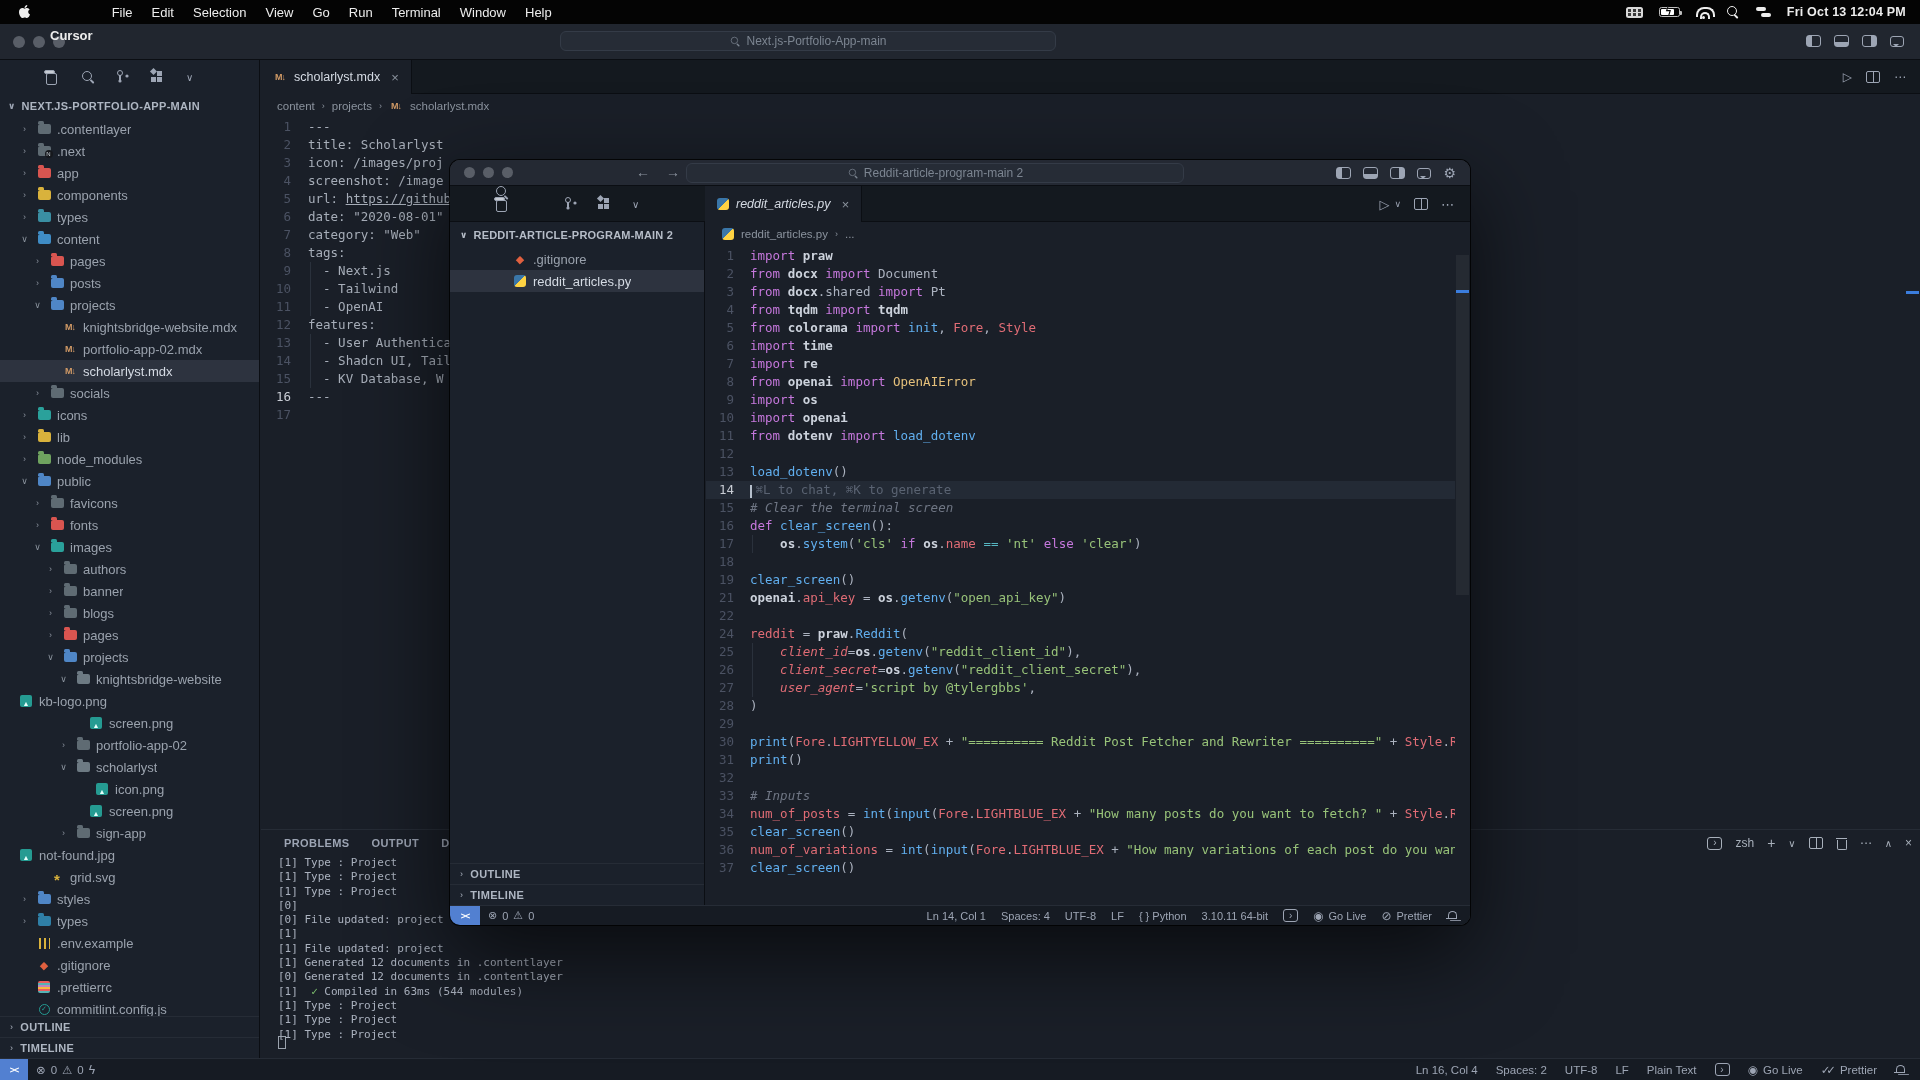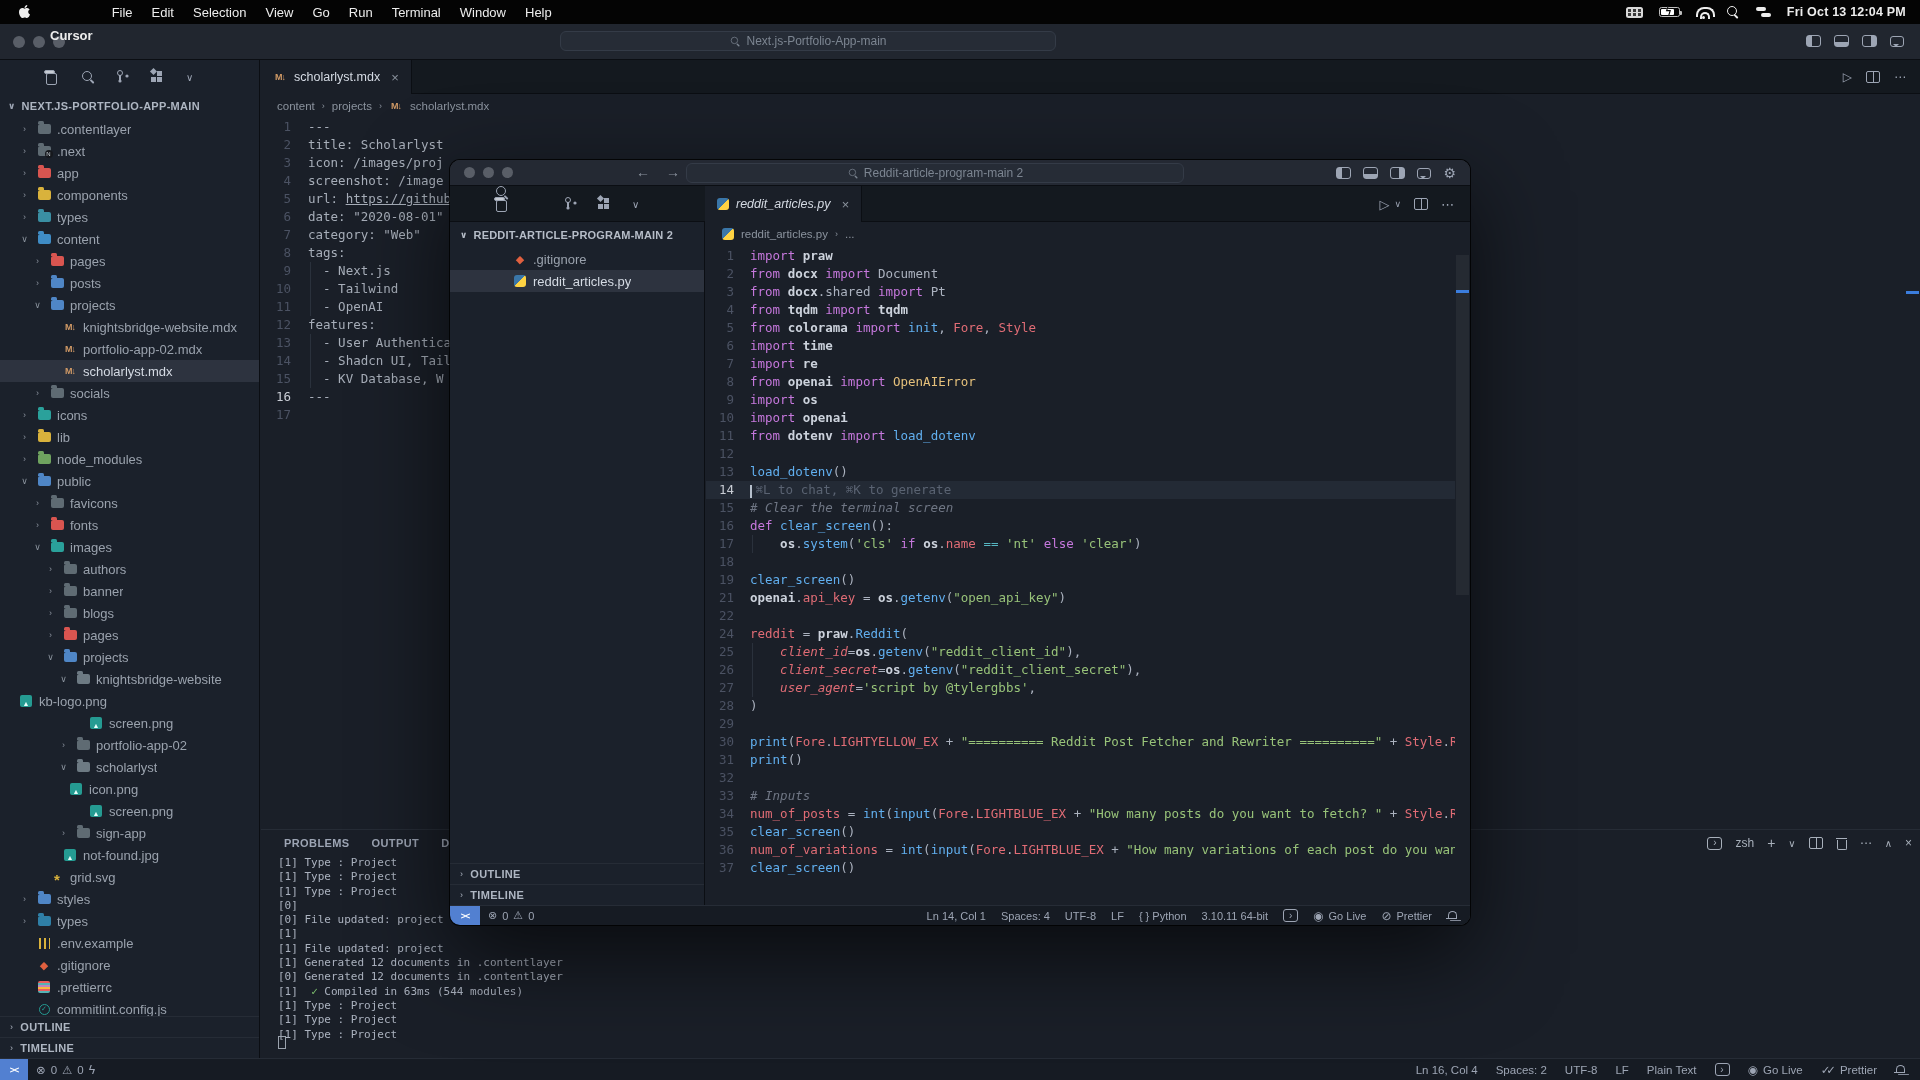--- a/index.html
+++ b/index.html
@@ -478,42 +478,42 @@
           </span>
           <span class="tlabel">portfolio-app-02</span>
         </div>
         <div class="trow" style="padding-left: 57px;">
           <span class="tchev">∨</span>
           <span class="ticon">
             <span class="i-fol" style="--c: #6d7a83;"></span>
           </span>
           <span class="tlabel">scholarlyst</span>
         </div>
-        <div class="trow" style="padding-left: 50px;">
+        <div class="trow" style="padding-left: 76px;">
           <span class="tchev"></span>
           <span class="ticon">
             <span class="i-img">▲</span>
           </span>
           <span class="tlabel">icon.png</span>
         </div>
         <div class="trow" style="padding-left: 70px;">
           <span class="tchev"></span>
           <span class="ticon">
             <span class="i-img">▲</span>
           </span>
           <span class="tlabel">screen.png</span>
         </div>
         <div class="trow" style="padding-left: 57px;">
           <span class="tchev">›</span>
           <span class="ticon">
             <span class="i-fol" style="--c: #5f6b73;"></span>
           </span>
           <span class="tlabel">sign-app</span>
         </div>
-        <div class="trow" style="padding-left: 44px;">
+        <div class="trow" style="">
           <span class="tchev"></span>
           <span class="ticon">
             <span class="i-img">▲</span>
           </span>
           <span class="tlabel">not-found.jpg</span>
         </div>
         <div class="trow" style="padding-left: 31px;">
           <span class="tchev"></span>
           <span class="ticon">
             <span class="i-svg">*</span>

